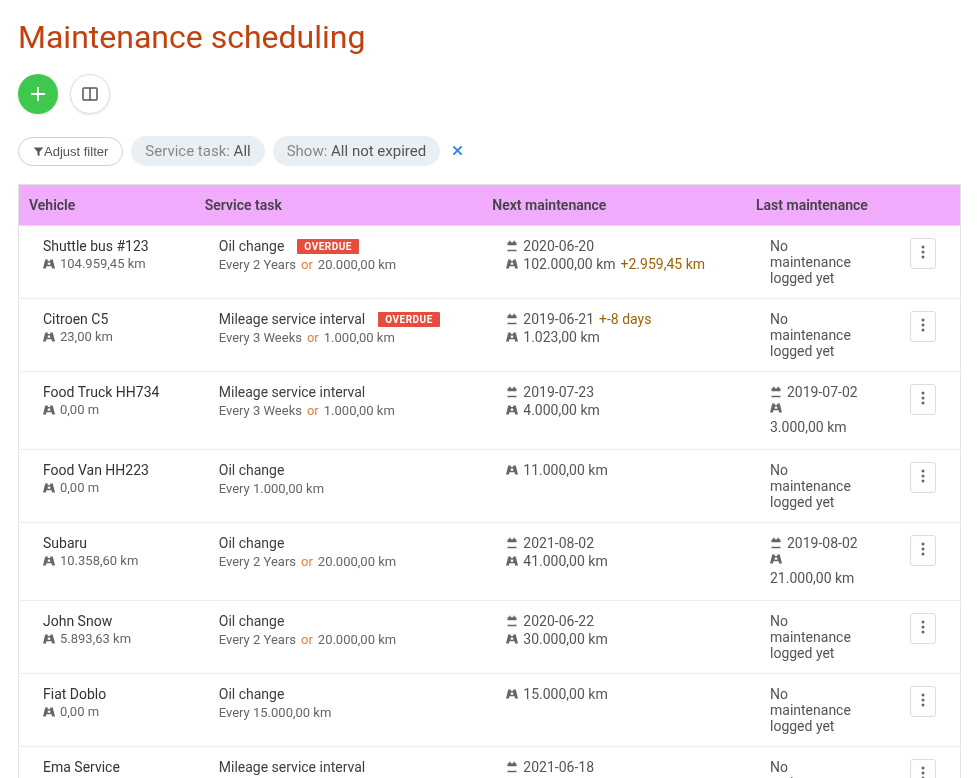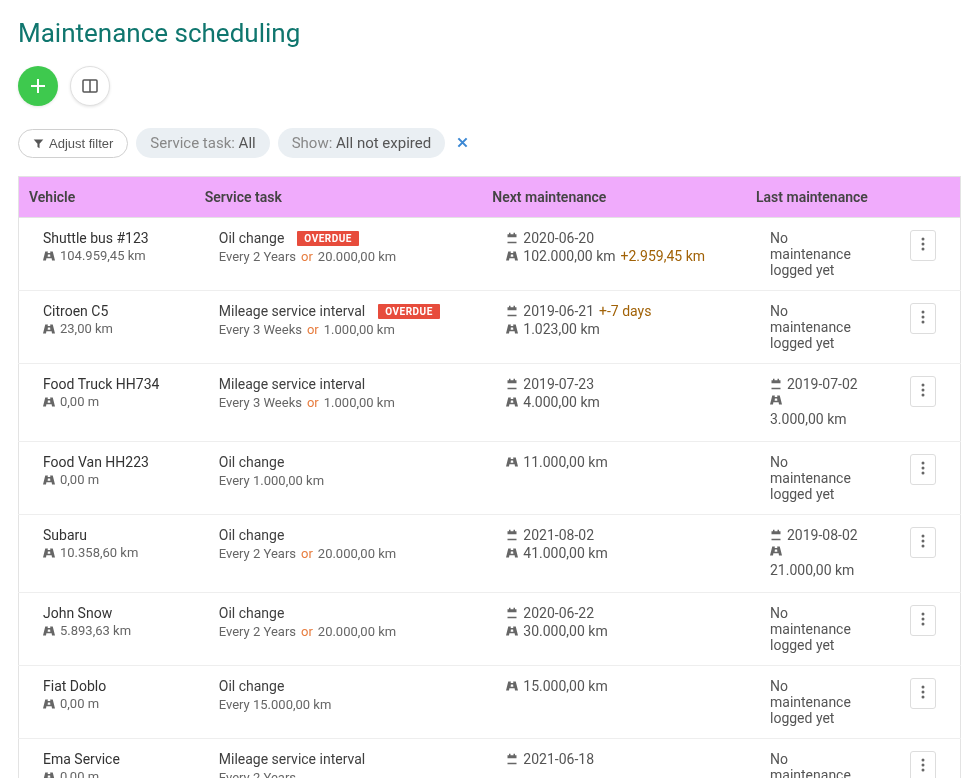--- a/index.html
+++ b/index.html
@@ -4,23 +4,23 @@
 <style>
   * { box-sizing: border-box; margin: 0; padding: 0; }
   body {
     font-family: -apple-system, BlinkMacSystemFont, "Segoe UI", Roboto, Helvetica, Arial, sans-serif;
     background: #fff;
     color: #555;
     font-size: 14px;
     padding: 18px;
   }
   h1 {
-    font-size: 26px;
+    font-size: 32px;
     font-weight: 400;
-    color: #0f766e;
+    color: #c2410c;
     margin-bottom: 18px;
   }
   .toolbar-top {
     display: flex;
     gap: 12px;
     margin-bottom: 22px;
   }
   .btn-circle {
     width: 40px; height: 40px;
     border-radius: 50%;
@@ -45,21 +45,20 @@
   .filter-btn {
     border: 1px solid #d0d0d0;
     background: #fff;
     border-radius: 16px;
     padding: 6px 14px;
     font-size: 13px;
     color: #555;
     cursor: pointer;
     display: inline-flex;
     align-items: center;
-    gap: 5px;
   }
   .filter-chip {
     background: #eaeff3;
     border-radius: 16px;
     padding: 6px 14px;
     font-size: 15px;
     color: #888;
   }
   .filter-chip .val { color: #555; }
   .clear-x {
@@ -263,21 +262,21 @@
         <td><div class="line">
             <span class="task-name">Mileage service interval</span>
             <span class="badge-overdue">OVERDUE</span>
           </div><div class="sub">Every 3 Weeks <span class="or">or</span> 1.000,00 km</div></td>
         <td>
           <div class="line">
             <svg class="ic" viewBox="0 0 16 16" fill="currentColor">
               <path d="M2 3h2V1h2v2h4V1h2v2h2v12H2V3zm0 4v6h12V7H2z"></path>
             </svg>
             <span>2019-06-21</span> 
-            <span class="over-red">+-7 days</span>
+            <span class="over-red">+-8 days</span>
           </div>
           <div class="line">
             <svg class="ic" viewBox="0 0 16 16" fill="currentColor">
               <path d="M3 2l-3 12h4l.5-3h7l.5 3h4L13 2H9.5l.3 2H6.2l.3-2H3zm3.5 4h3l.3 3H6.2l.3-3z"></path>
             </svg>
             <span>1.023,00 km</span>
           </div>
         </td>
         <td>
           <div>No maintenance logged yet</div>

